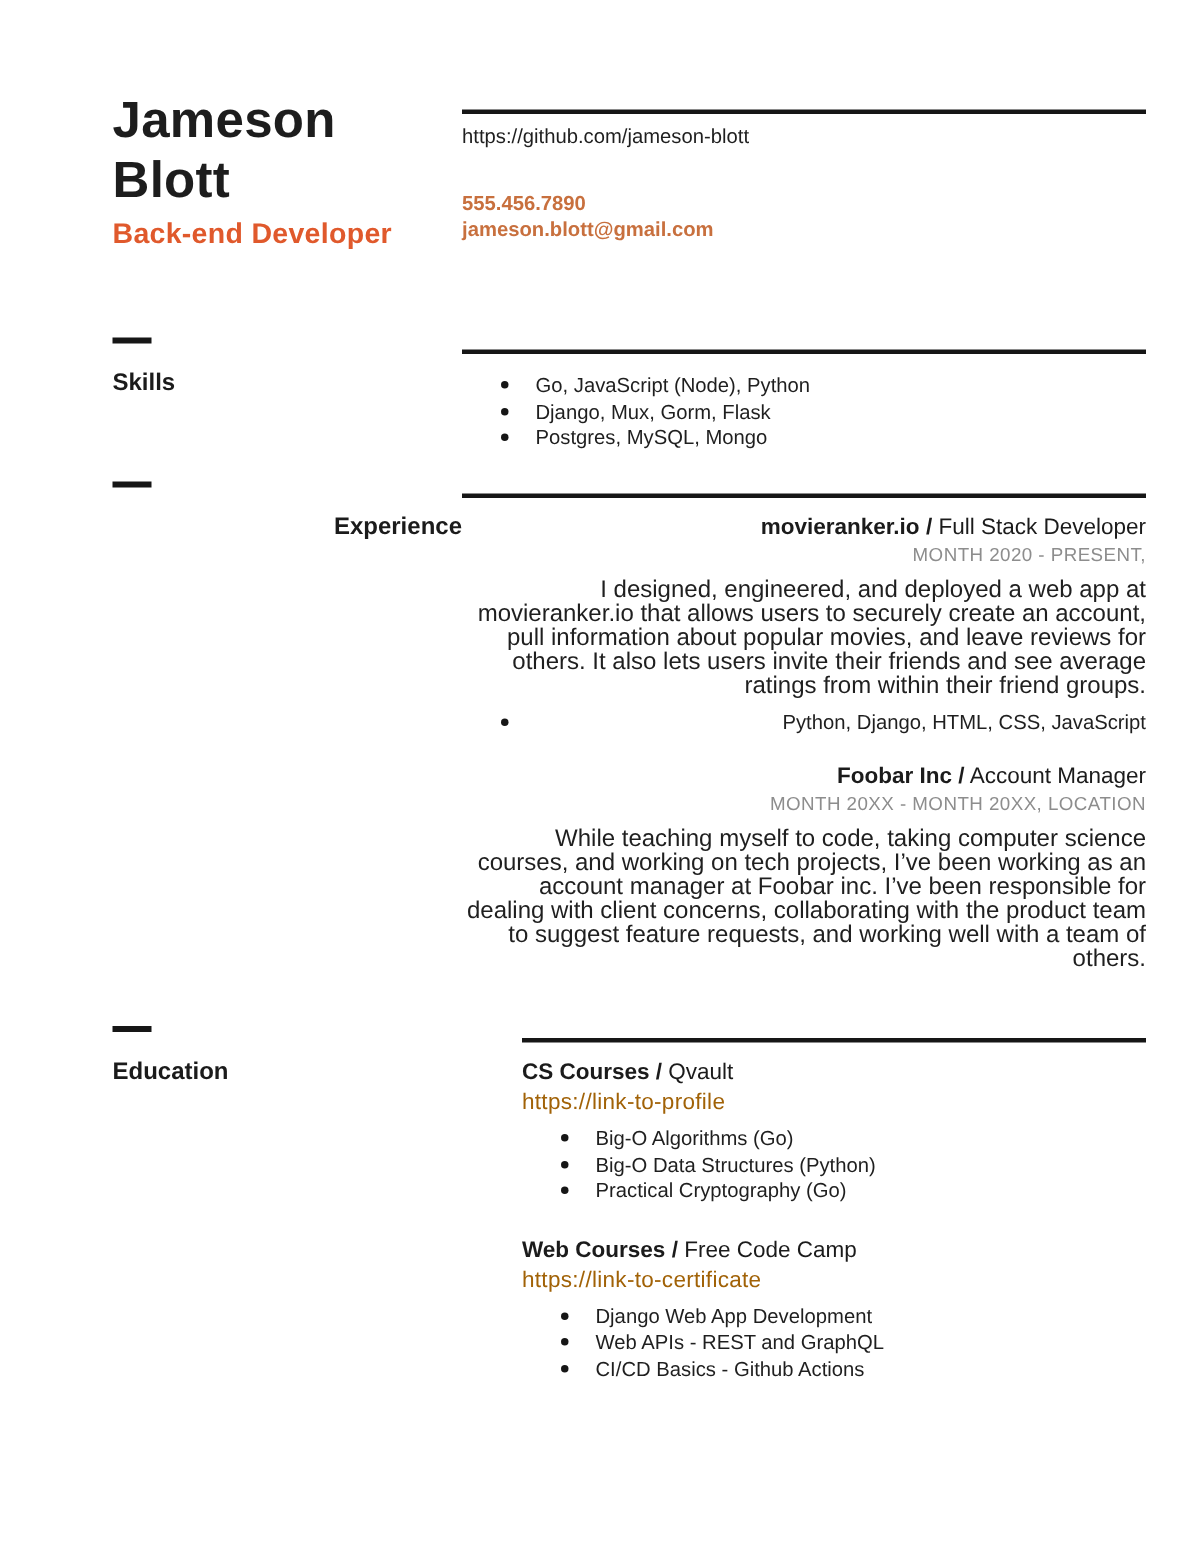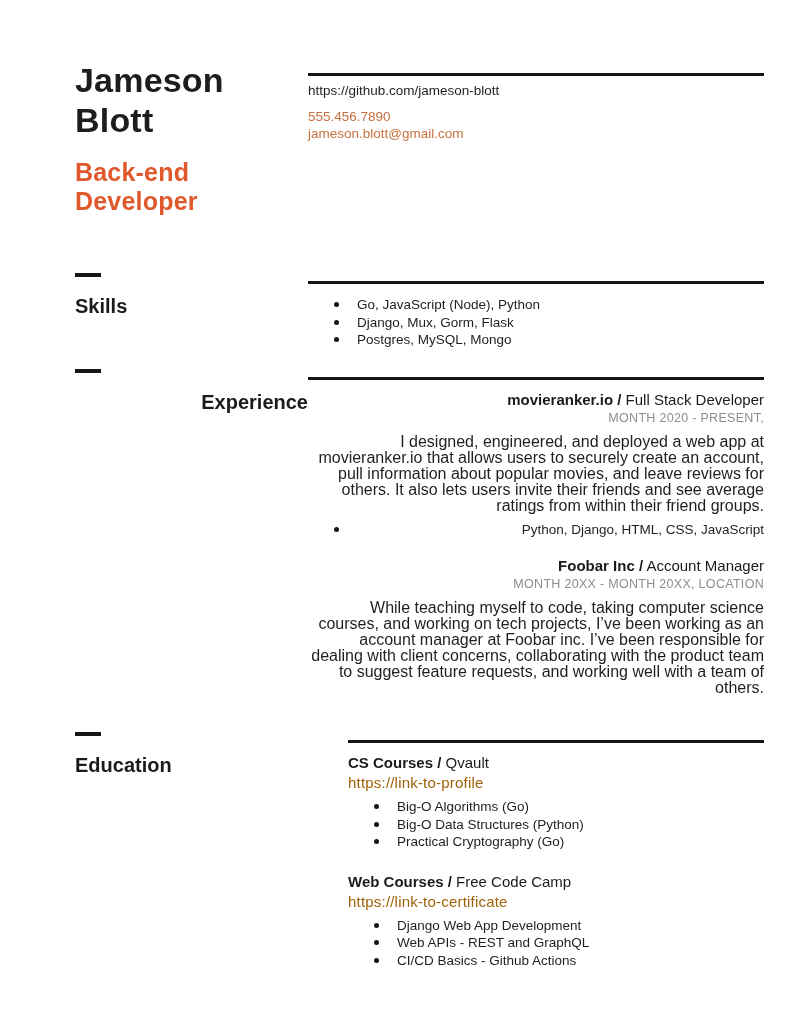--- a/index.html
+++ b/index.html
@@ -21,49 +21,49 @@
   
   .name {
     font-size: 34px;
     line-height: 40px;
     font-weight: 700;
     color: #1d1d1d;
     letter-spacing: 0.2px;
   }
   .name .block { display: block; }
   .job-title {
-    margin-top: 18px;
-    font-size: 25px;
+    margin-top: 6px;
+    font-size: 19px;
     font-weight: 700;
     color: #E0592C;
     letter-spacing: 0.2px;
   }
   .header-right { margin-top: 13px; }
   .rule { height: 3px; background: #161616; }
   .github-url {
     margin-top: 7px;
     font-size: 13.5px;
     color: #1f1f1f;
   }
-  .contact-block { margin-top: 10px; }
+  .contact-block { margin-top: 29px; font-weight: bold; }
   .contact-line {
     font-size: 13.5px;
     line-height: 17px;
     color: #C8703E;
   }
 
   
   .section-skills     { margin-top: 57px; }
   .section-experience { margin-top: 20px; text-align: right; }
   .section-education  { margin-top: 36px; gap: 40px; }
 
   .section-dash { width: 26px; height: 4px; background: #161616; }
   .section-label {
     margin-top: 18px;
-    font-size: 20px;
+    font-size: 16px;
     font-weight: 700;
     color: #1b1b1b;
   }
   .section-rule { margin-top: 8px; }
 
   ul.bullets { list-style: none; margin-top: 12px; }
   ul.bullets li {
     position: relative;
     padding-left: 49px;
     font-size: 13.5px;

